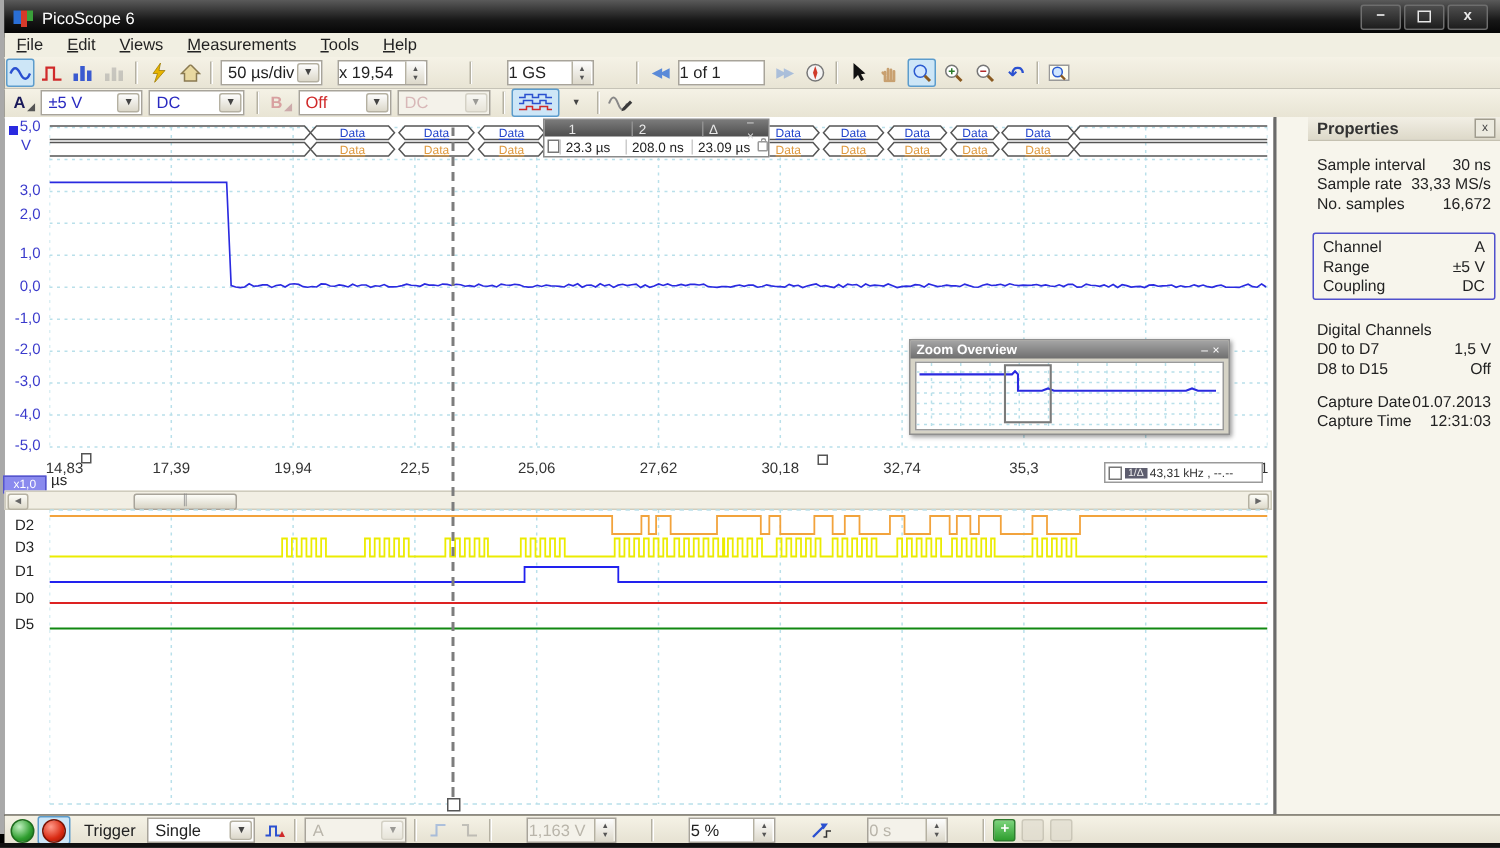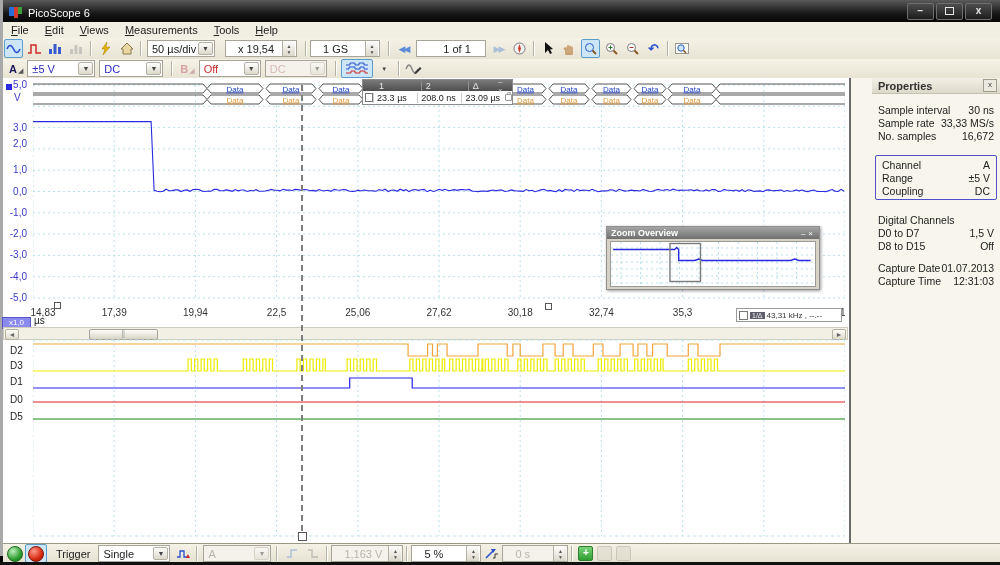--- a/index.html
+++ b/index.html
@@ -30,21 +30,21 @@
   .tb-btn{height:17px;min-width:17px;display:flex;align-items:center;justify-content:center;
     border:1px solid transparent;border-radius:2px;margin:0 1px;}
   .tb-btn.sel{background:#cde6f7;border-color:#5c9ccc;}
   .tb-btn.dis{opacity:.45;}
   .sep{width:1px;height:15px;background:#b5b1a2;margin:0 3px;border-right:1px solid #fff;}
   .dd{height:15px;background:#fff;border:1px solid #a8a49a;display:flex;align-items:center;
     font-size:11px;padding-left:4px;position:relative;margin:0 2px;}
   .dd .arr{position:absolute;right:1px;top:1px;bottom:1px;width:13px;background:linear-gradient(#fdfdfd,#dcd8ca);
     border:1px solid #b5b1a2;border-radius:2px;font-size:7px;color:#444;display:flex;align-items:center;justify-content:center;}
   .spin{height:15px;background:#fff;border:1px solid #a8a49a;display:flex;align-items:center;
-    font-size:11px;padding-left:12px;position:relative;margin:0 0;}
+    font-size:11px;padding-left:0;position:relative;margin:0 20px;}
   .spin .ud{position:absolute;right:1px;top:0;bottom:0;width:12px;display:flex;flex-direction:column;
     align-items:center;justify-content:center;font-size:5px;color:#555;background:linear-gradient(#fdfdfd,#dcd8ca);border-left:1px solid #b5b1a2;}
   
   #main-bg{left:3px;top:78px;width:846px;height:465px;background:#fff;}
   #scope-svg{left:33px;top:82px;}
   #digital-svg{left:33px;top:339px;}
   .ylab{position:absolute;width:27px;text-align:right;font-size:10px;color:#3a3acc;}
   .xlab{position:absolute;font-size:10px;color:#333;transform:translateX(-50%);white-space:nowrap;}
   #yunit{left:14px;top:92px;font-size:10px;color:#3a3acc;}
   #ch-marker{left:6px;top:84px;width:6px;height:6px;background:#2a2ae0;}
@@ -180,21 +180,21 @@
     </div>
     <div class="sep" style="margin-left:8px"></div>
     <div class="spin" style="width:56px">
       <span>1 GS</span>
         <span class="ud">▲<br>▼</span>
     </div>
     <div class="sep" style="margin-left:8px"></div>
     <div class="tb-btn">
         <span style="color:#5a8ad8;font-size:9px;letter-spacing:-2px">◀◀</span>
       </div>
-    <div class="dd" style="width:56px;justify-content:center;padding-left:12px">
+    <div class="dd" style="width:56px;padding-left:0">
       <span>1 of 1</span>
     </div>
     <div class="tb-btn dis">
         <span style="color:#5a8ad8;font-size:9px;letter-spacing:-2px">▶▶</span>
       </div>
     <div class="tb-btn">
       <svg width="13" height="13">
           <circle cx="6.5" cy="6.5" r="5.5" fill="#f5f5f5" stroke="#777"></circle>
           <polygon points="6.5,2 8,6.5 6.5,11 5,6.5" fill="#d03a2a"></polygon>
         </svg>

